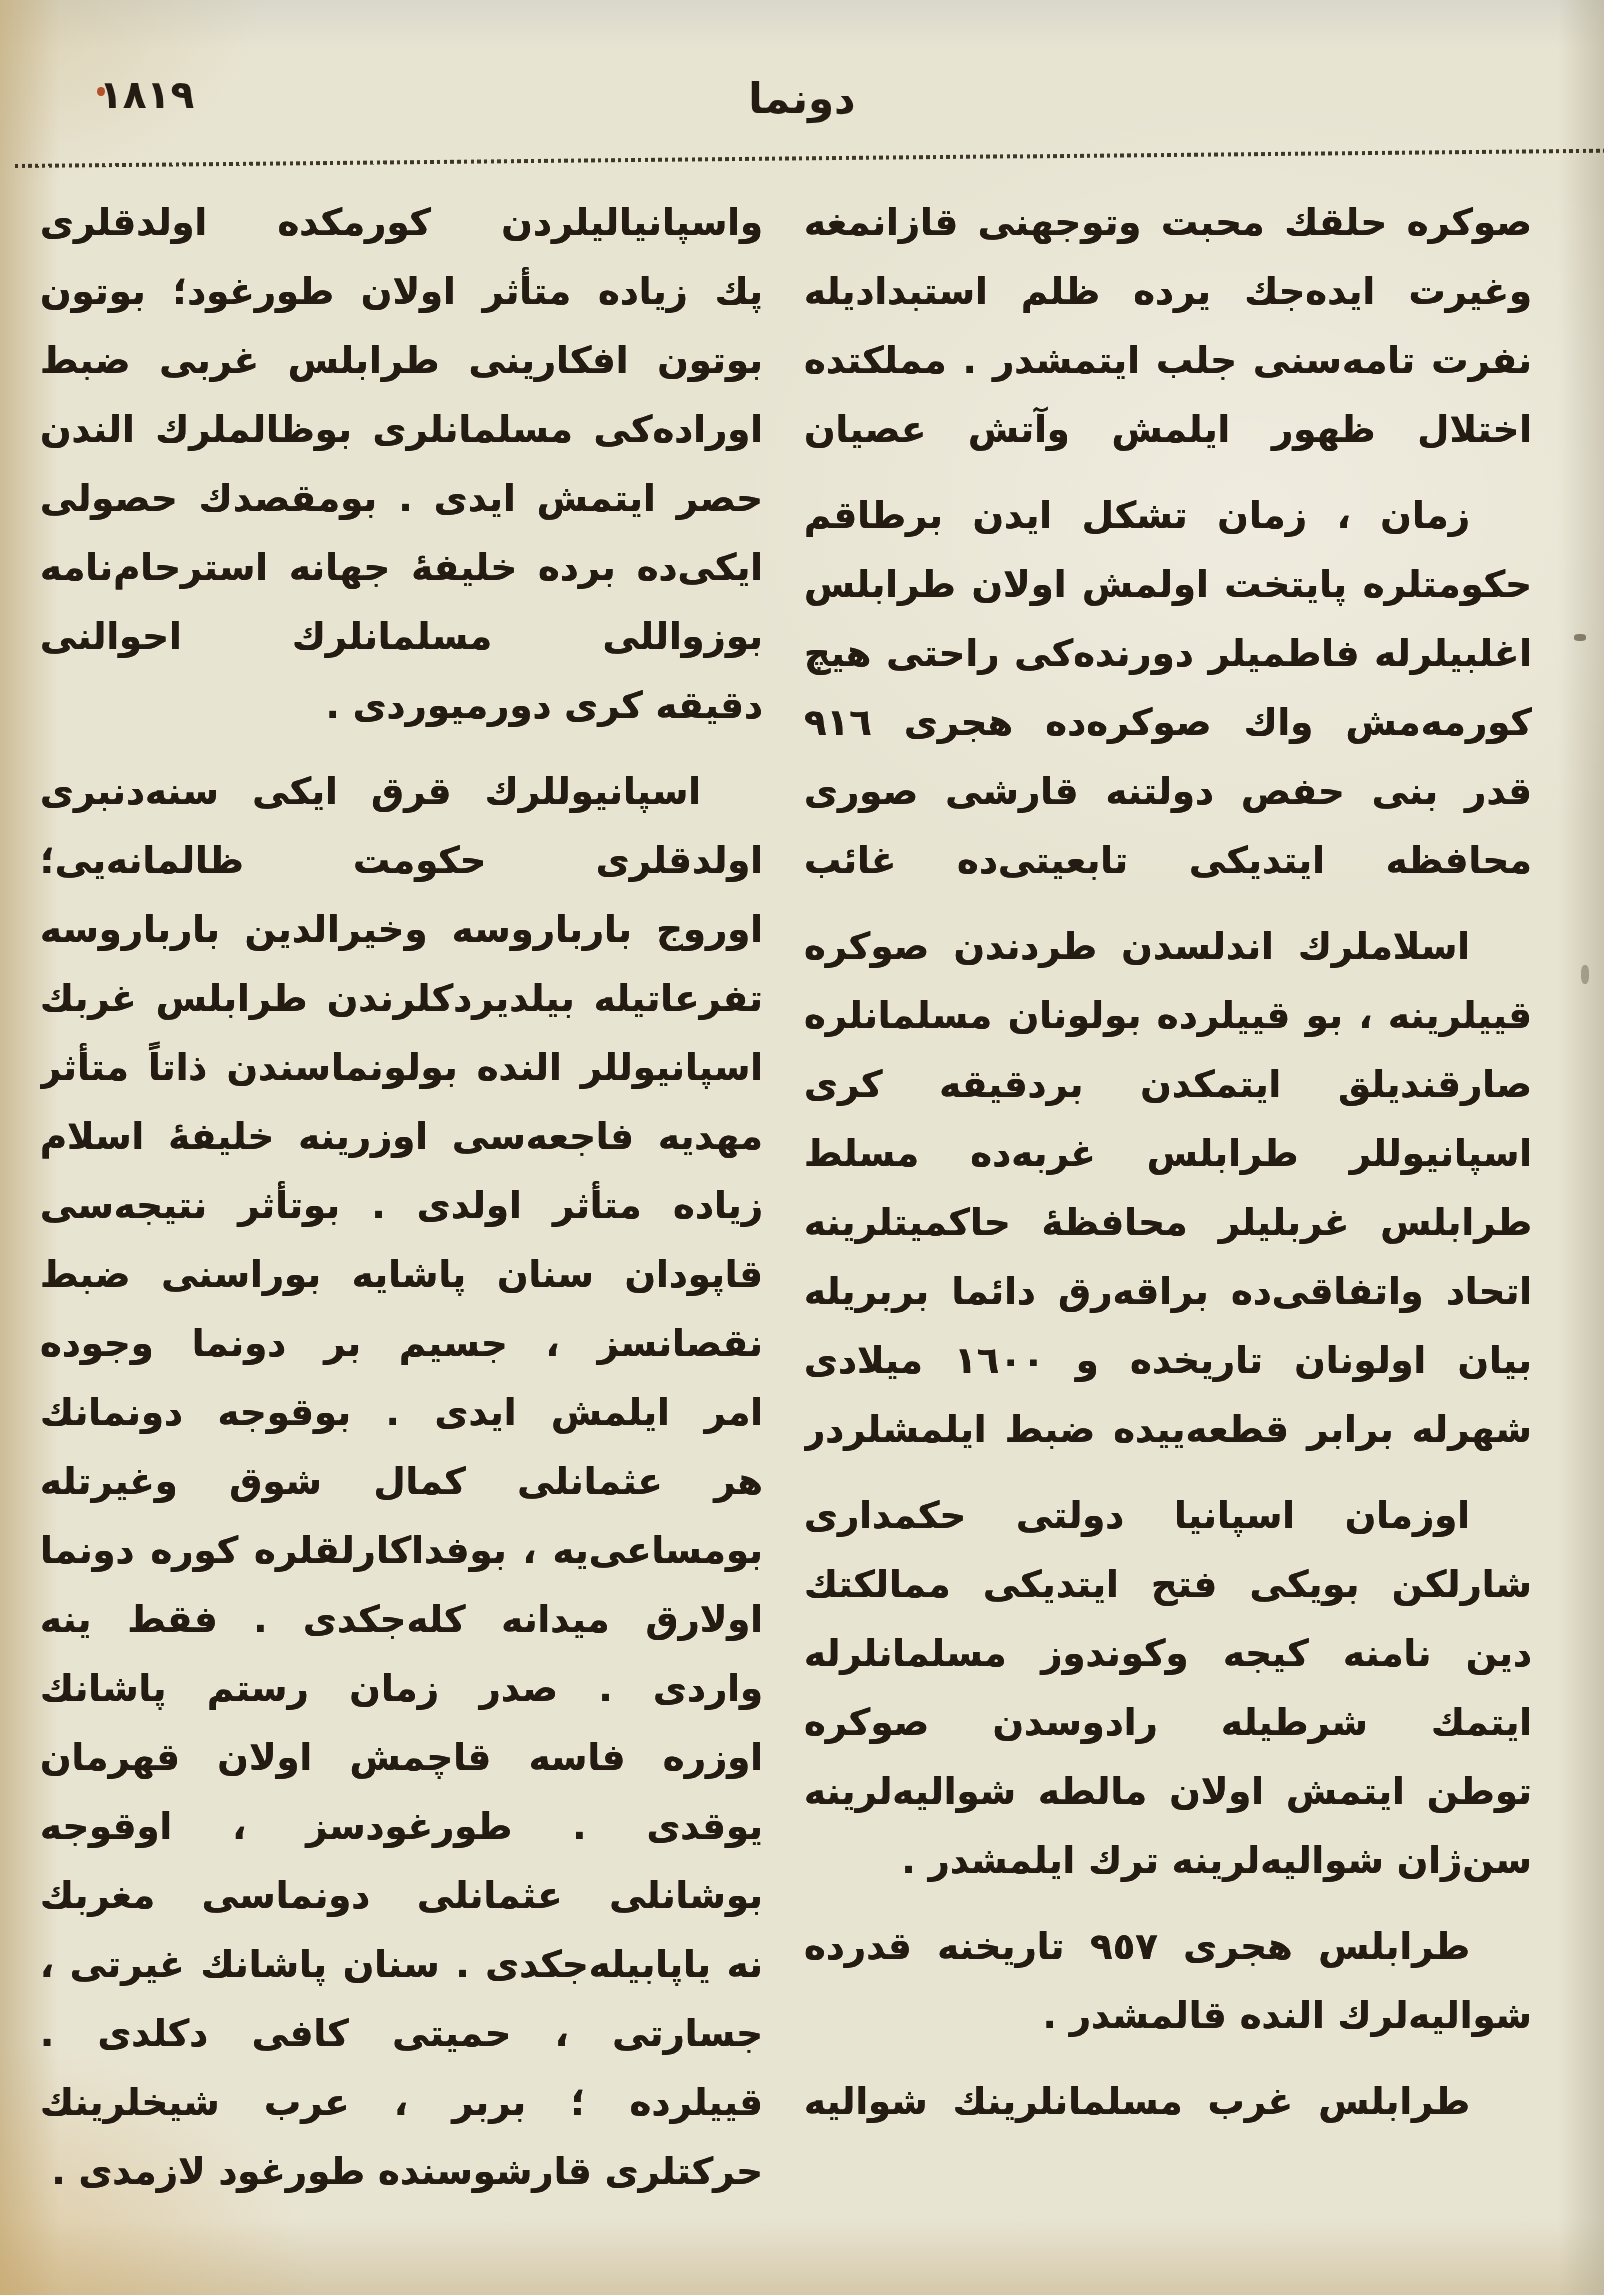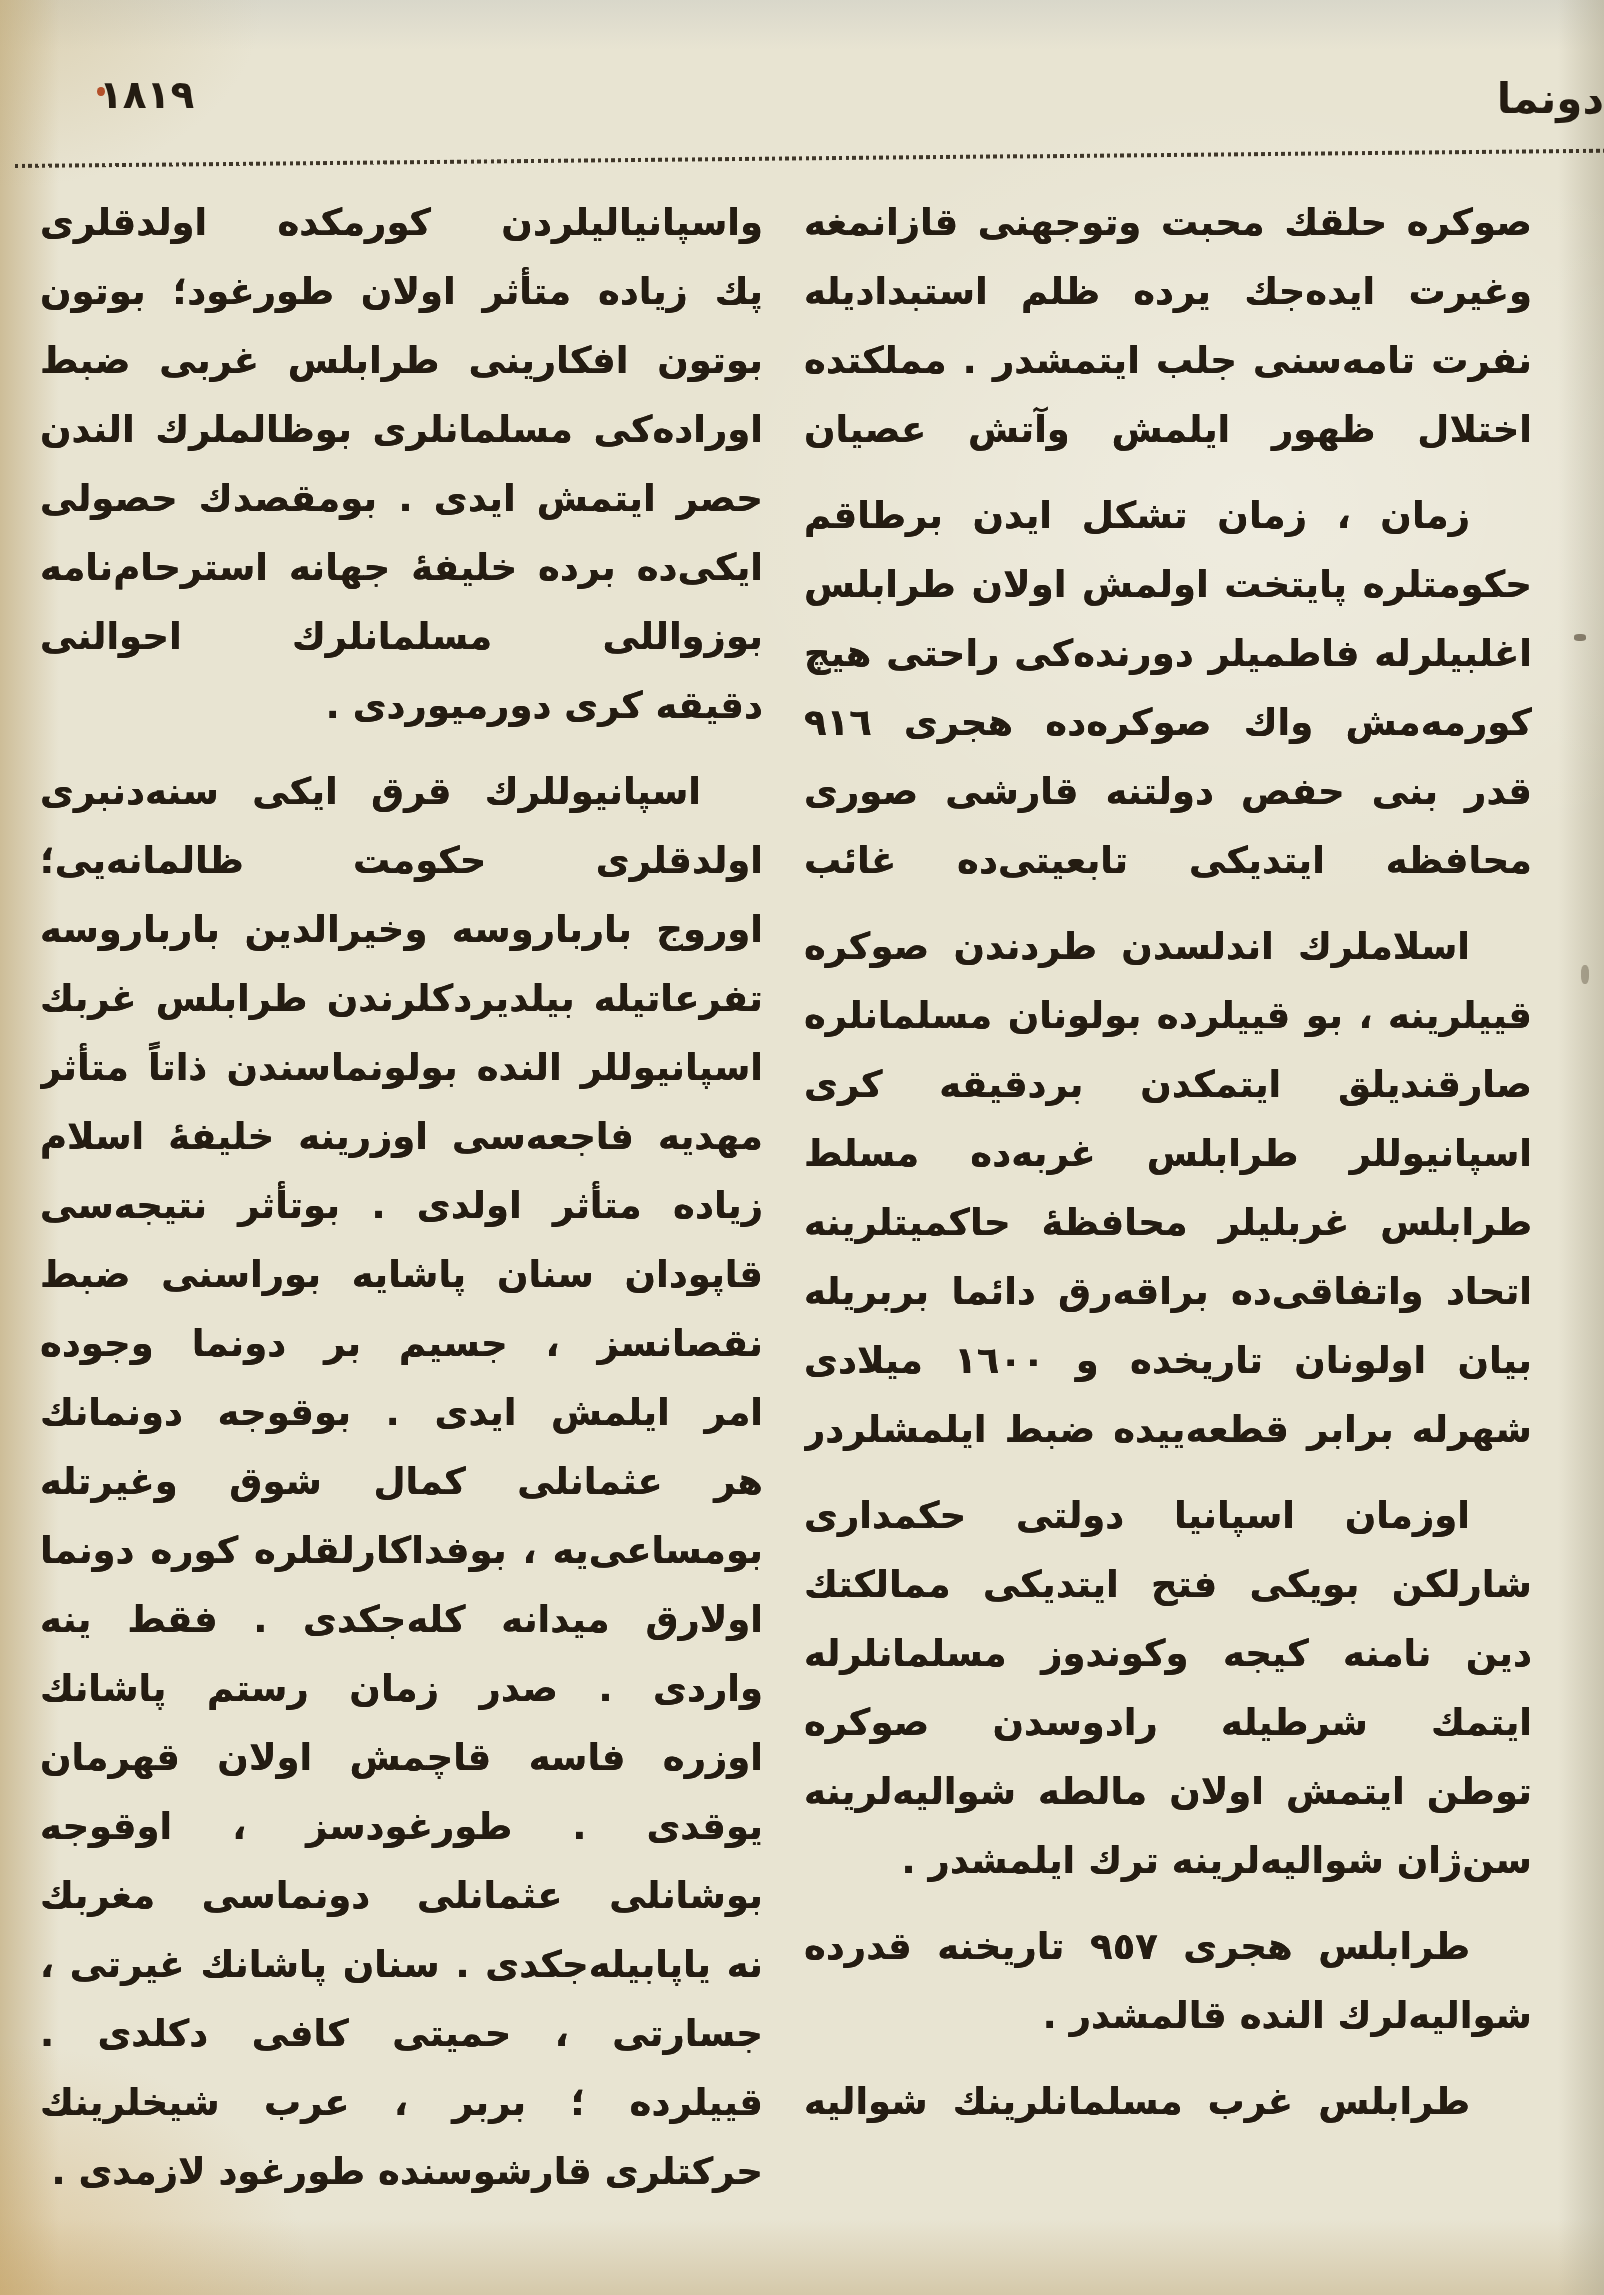--- a/index.html
+++ b/index.html
@@ -13,21 +13,21 @@
     background-image:
       radial-gradient(ellipse 755px 587px at 78% 22%, rgba(255,255,255,0.30), rgba(255,255,255,0) 70%),
       radial-gradient(ellipse 419px 336px at 0% 100%, rgba(206,164,96,0.45), rgba(206,164,96,0) 75%),
       radial-gradient(ellipse 352px 252px at 0% 0%, rgba(199,177,128,0.40), rgba(199,177,128,0) 75%),
       linear-gradient(90deg, rgba(196,176,132,0.75) 0px, rgba(196,176,132,0) 59px),
       linear-gradient(270deg, rgba(176,170,146,0.55) 0px, rgba(176,170,146,0) 46px),
       linear-gradient(0deg, rgba(197,178,136,0.55) 0px, rgba(197,178,136,0) 76px),
       linear-gradient(180deg, rgba(213,212,200,0.8) 0px, rgba(213,212,200,0) 50px);
   }
   .running-head{
-    position:absolute;top:74px;left:0;width:100%;
+    position:absolute;top:74px;left:0;width:100%;text-align:center;
     font-size:42px;font-weight:bold;color:#241c12;letter-spacing:0.8px;
   }
   .page-number{
     position:absolute;top:72px;left:99px;
     font-size:39px;font-weight:bold;color:#241c12;
   }
   .head-rule{
     position:absolute;top:164px;left:15px;width:1589px;height:4.2px;
     background-image:repeating-linear-gradient(90deg,#2c2316 0 3.4px,rgba(0,0,0,0) 3.4px 6.7px);
     transform:rotate(-0.55deg);transform-origin:left center;opacity:.9;

